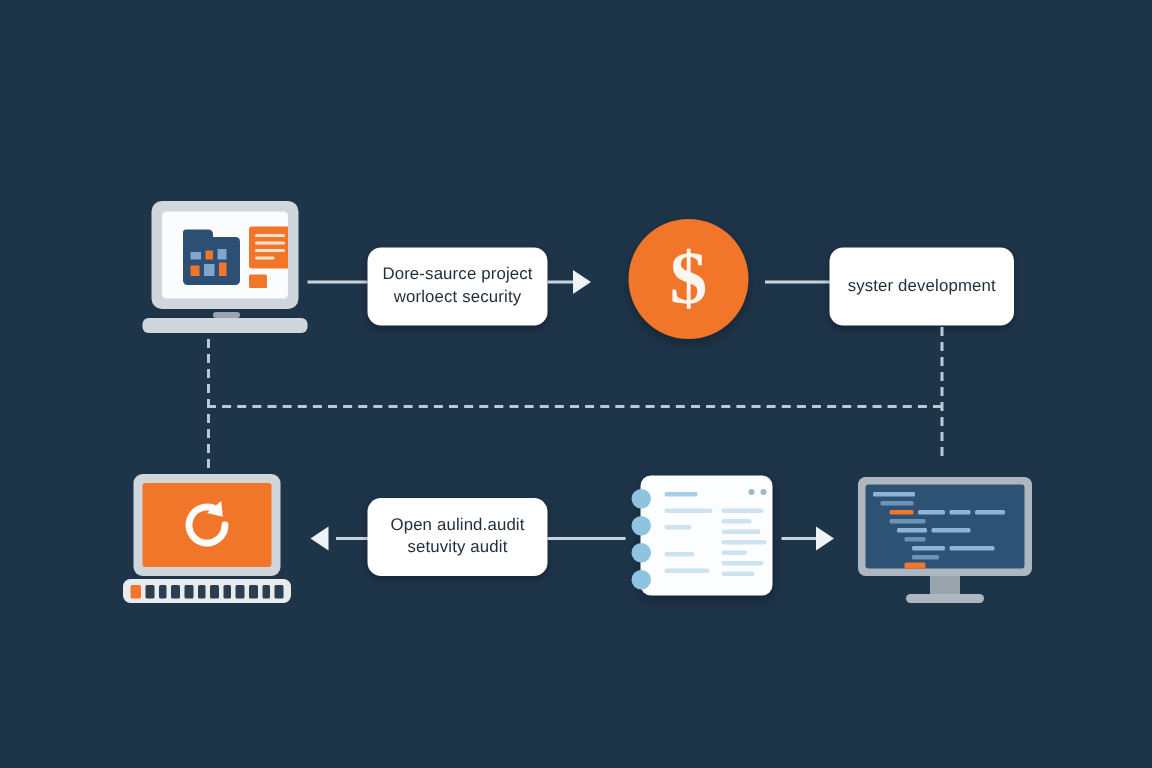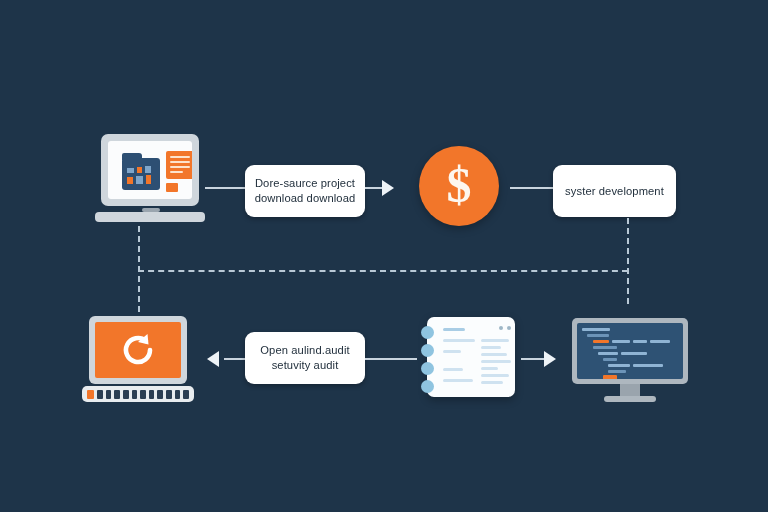--- a/index.html
+++ b/index.html
@@ -277,21 +277,21 @@
     </div>
     <div class="laptop-notch" style="left:47px; top:74px; width:18px; height:4px;"></div>
     <div class="laptop-base" style="left:0px; top:78px; width:110px; height:10px;"></div>
   </div>
 
   <div class="conn" style="left:205px; top:187px; width:40px;"></div>
 
   <div class="flowbox" style="left:245px; top:165px; width:120px; height:52px;">
     <span class="lines">
       <span class="l1">Dore-saurce project</span>
-      <span class="l2">download download</span>
+      <span class="l2">worloect security</span>
     </span>
   </div>
 
   <div class="conn" style="left:365px; top:187px; width:22px;"></div>
   <div class="arrowhead arrow-right" style="left:382px; top:180px;"></div>
 
   <div class="coin" style="left:419px; top:146px; width:80px; height:80px;">
     <span>$</span>
   </div>
 

